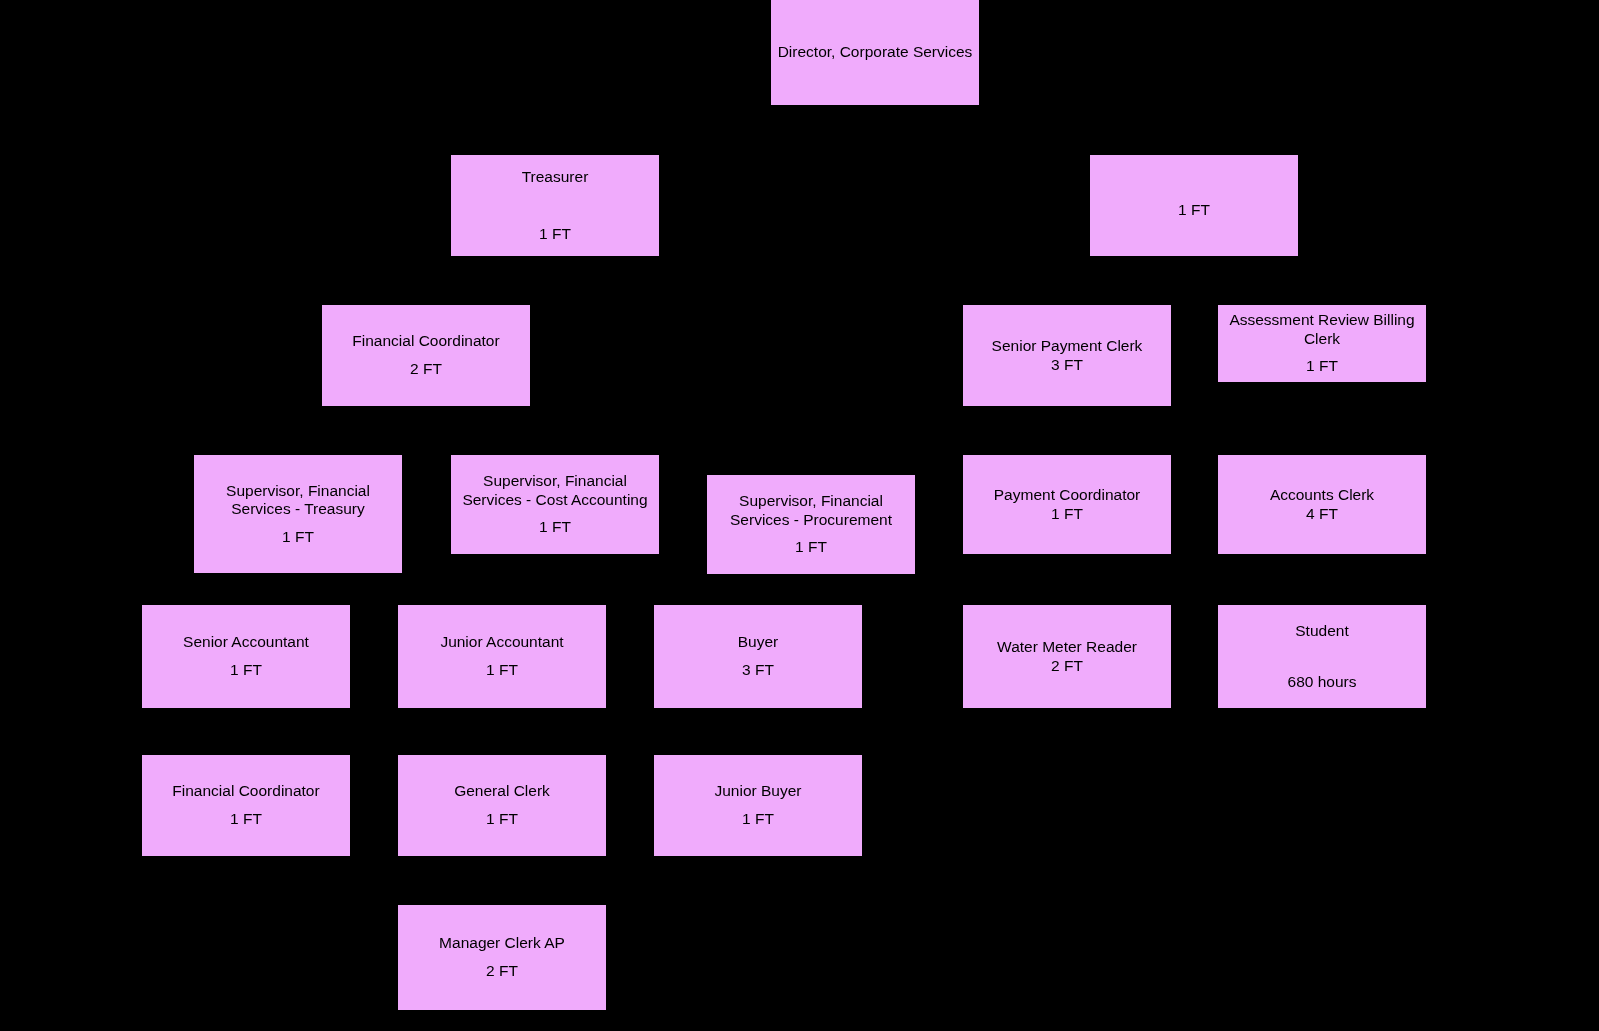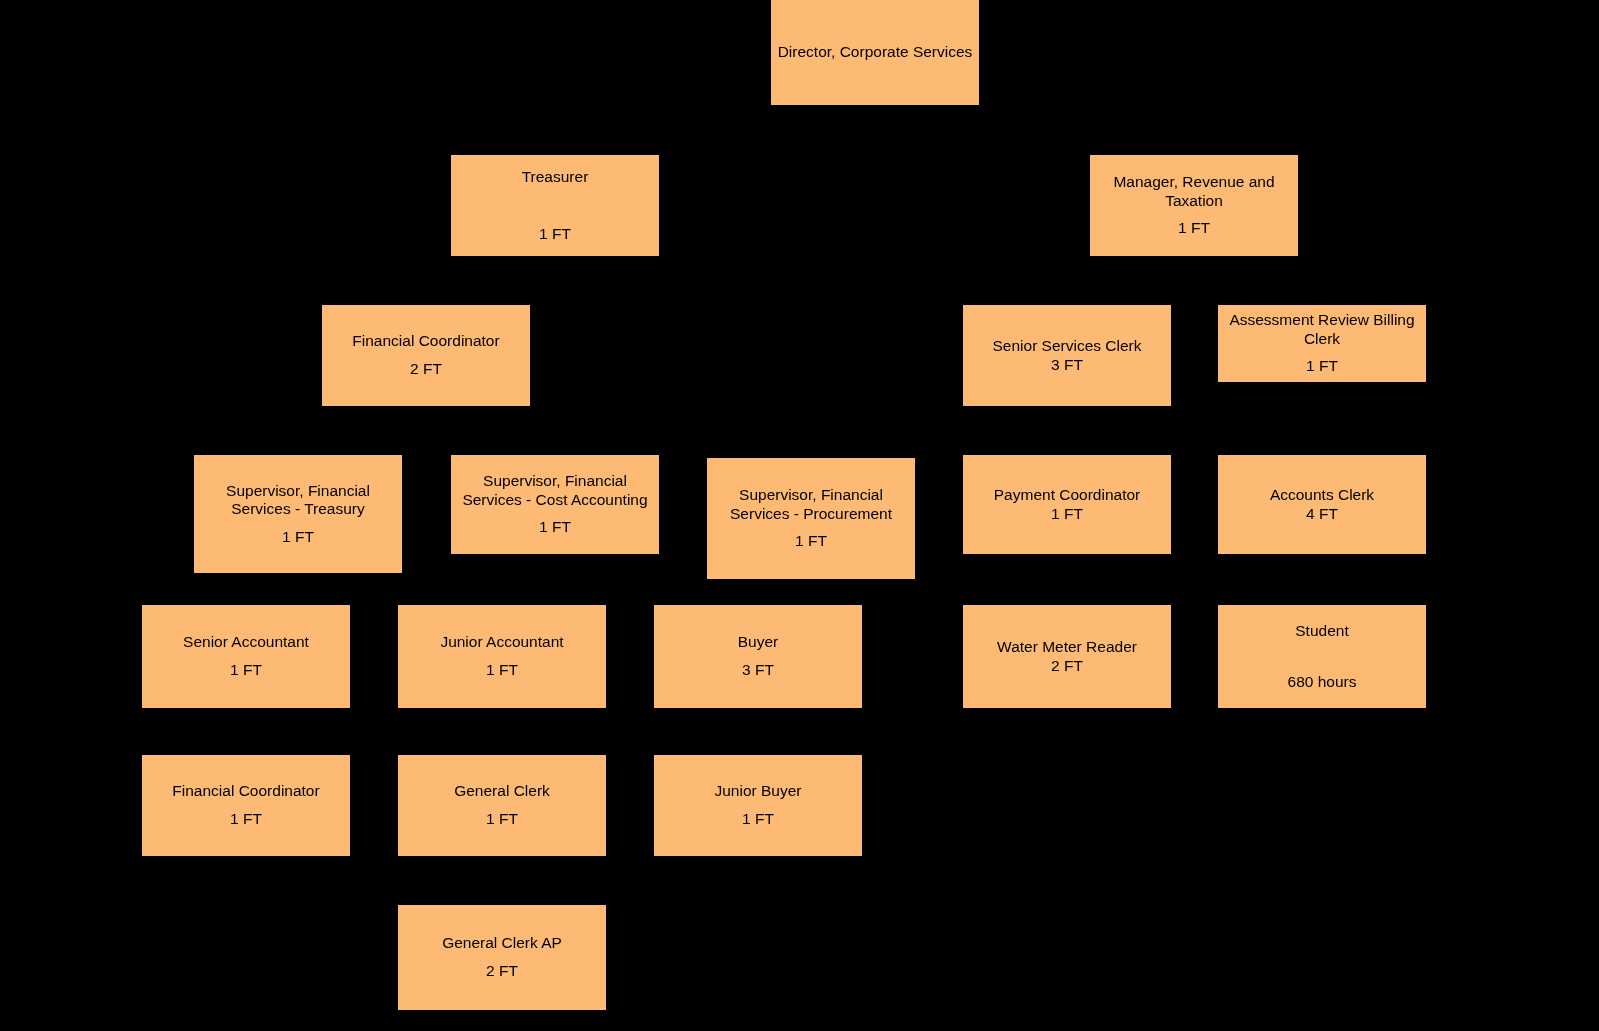--- a/index.html
+++ b/index.html
@@ -11,21 +11,21 @@
   #org-chart {
     position: relative;
     width: 1599px;
     height: 1031px;
     background: #000000;
     font-family: "Liberation Sans", sans-serif;
     overflow: hidden;
   }
   .org-box {
     position: absolute;
-    background: #fdba74;
+    background: #f0abfc;
     color: #000000;
     box-sizing: border-box;
     display: flex;
     flex-direction: column;
     align-items: center;
     justify-content: center;
     text-align: center;
     line-height: 1.18;
     font-size: 15.5px;
     white-space: nowrap;
@@ -58,50 +58,49 @@
   <div class="org-box" style="left:771px; top:0px; width:208px; height:105px;">
     <span class="box-title">Director, Corporate Services</span>
   </div>
 
   <div class="org-box spaced" style="left:451px; top:155px; width:208px; height:101px;gap:29px;">
     <span class="box-title">Treasurer</span>
     <span class="box-count">1 FT</span>
   </div>
 
   <div class="org-box spaced wrap" style="left:1090px; top:155px; width:208px; height:101px;">
-    <span class="box-title">Manager, Revenue and Taxation</span>
     <span class="box-count">1 FT</span>
   </div>
 
   <div class="org-box spaced" style="left:322px; top:305px; width:208px; height:101px;">
     <span class="box-title">Financial Coordinator</span>
     <span class="box-count">2 FT</span>
   </div>
 
   <div class="org-box" style="left:963px; top:305px; width:208px; height:101px;">
-    <span class="box-title">Senior Services Clerk</span>
+    <span class="box-title">Senior Payment Clerk</span>
     <span class="box-count">3 FT</span>
   </div>
 
   <div class="org-box spaced wrap overflow" style="left:1218px; top:305px; width:208px; height:77px;">
     <span class="box-title">Assessment Review Billing Clerk</span>
     <span class="box-count">1 FT</span>
   </div>
 
   <div class="org-box spaced wrap" style="left:194px; top:455px; width:208px; height:118px;">
     <span class="box-title">Supervisor, Financial Services - Treasury</span>
     <span class="box-count">1 FT</span>
   </div>
 
   <div class="org-box spaced wrap overflow" style="left:451px; top:455px; width:208px; height:99px;">
     <span class="box-title">Supervisor, Financial Services - Cost Accounting</span>
     <span class="box-count">1 FT</span>
   </div>
 
-  <div class="org-box spaced wrap" style="left:707px; top:458px; width:208px; height:121px;">
+  <div class="org-box spaced wrap" style="left:707px; top:475px; width:208px; height:99px;">
     <span class="box-title">Supervisor, Financial Services - Procurement</span>
     <span class="box-count">1 FT</span>
   </div>
 
   <div class="org-box" style="left:963px; top:455px; width:208px; height:99px;">
     <span class="box-title">Payment Coordinator</span>
     <span class="box-count">1 FT</span>
   </div>
 
   <div class="org-box" style="left:1218px; top:455px; width:208px; height:99px;">
@@ -143,17 +142,17 @@
     <span class="box-title">General Clerk</span>
     <span class="box-count">1 FT</span>
   </div>
 
   <div class="org-box spaced" style="left:654px; top:755px; width:208px; height:101px;">
     <span class="box-title">Junior Buyer</span>
     <span class="box-count">1 FT</span>
   </div>
 
   <div class="org-box spaced" style="left:398px; top:905px; width:208px; height:105px;">
-    <span class="box-title">General Clerk AP</span>
+    <span class="box-title">Manager Clerk AP</span>
     <span class="box-count">2 FT</span>
   </div>
 
 </div>
 
 </body></html>

